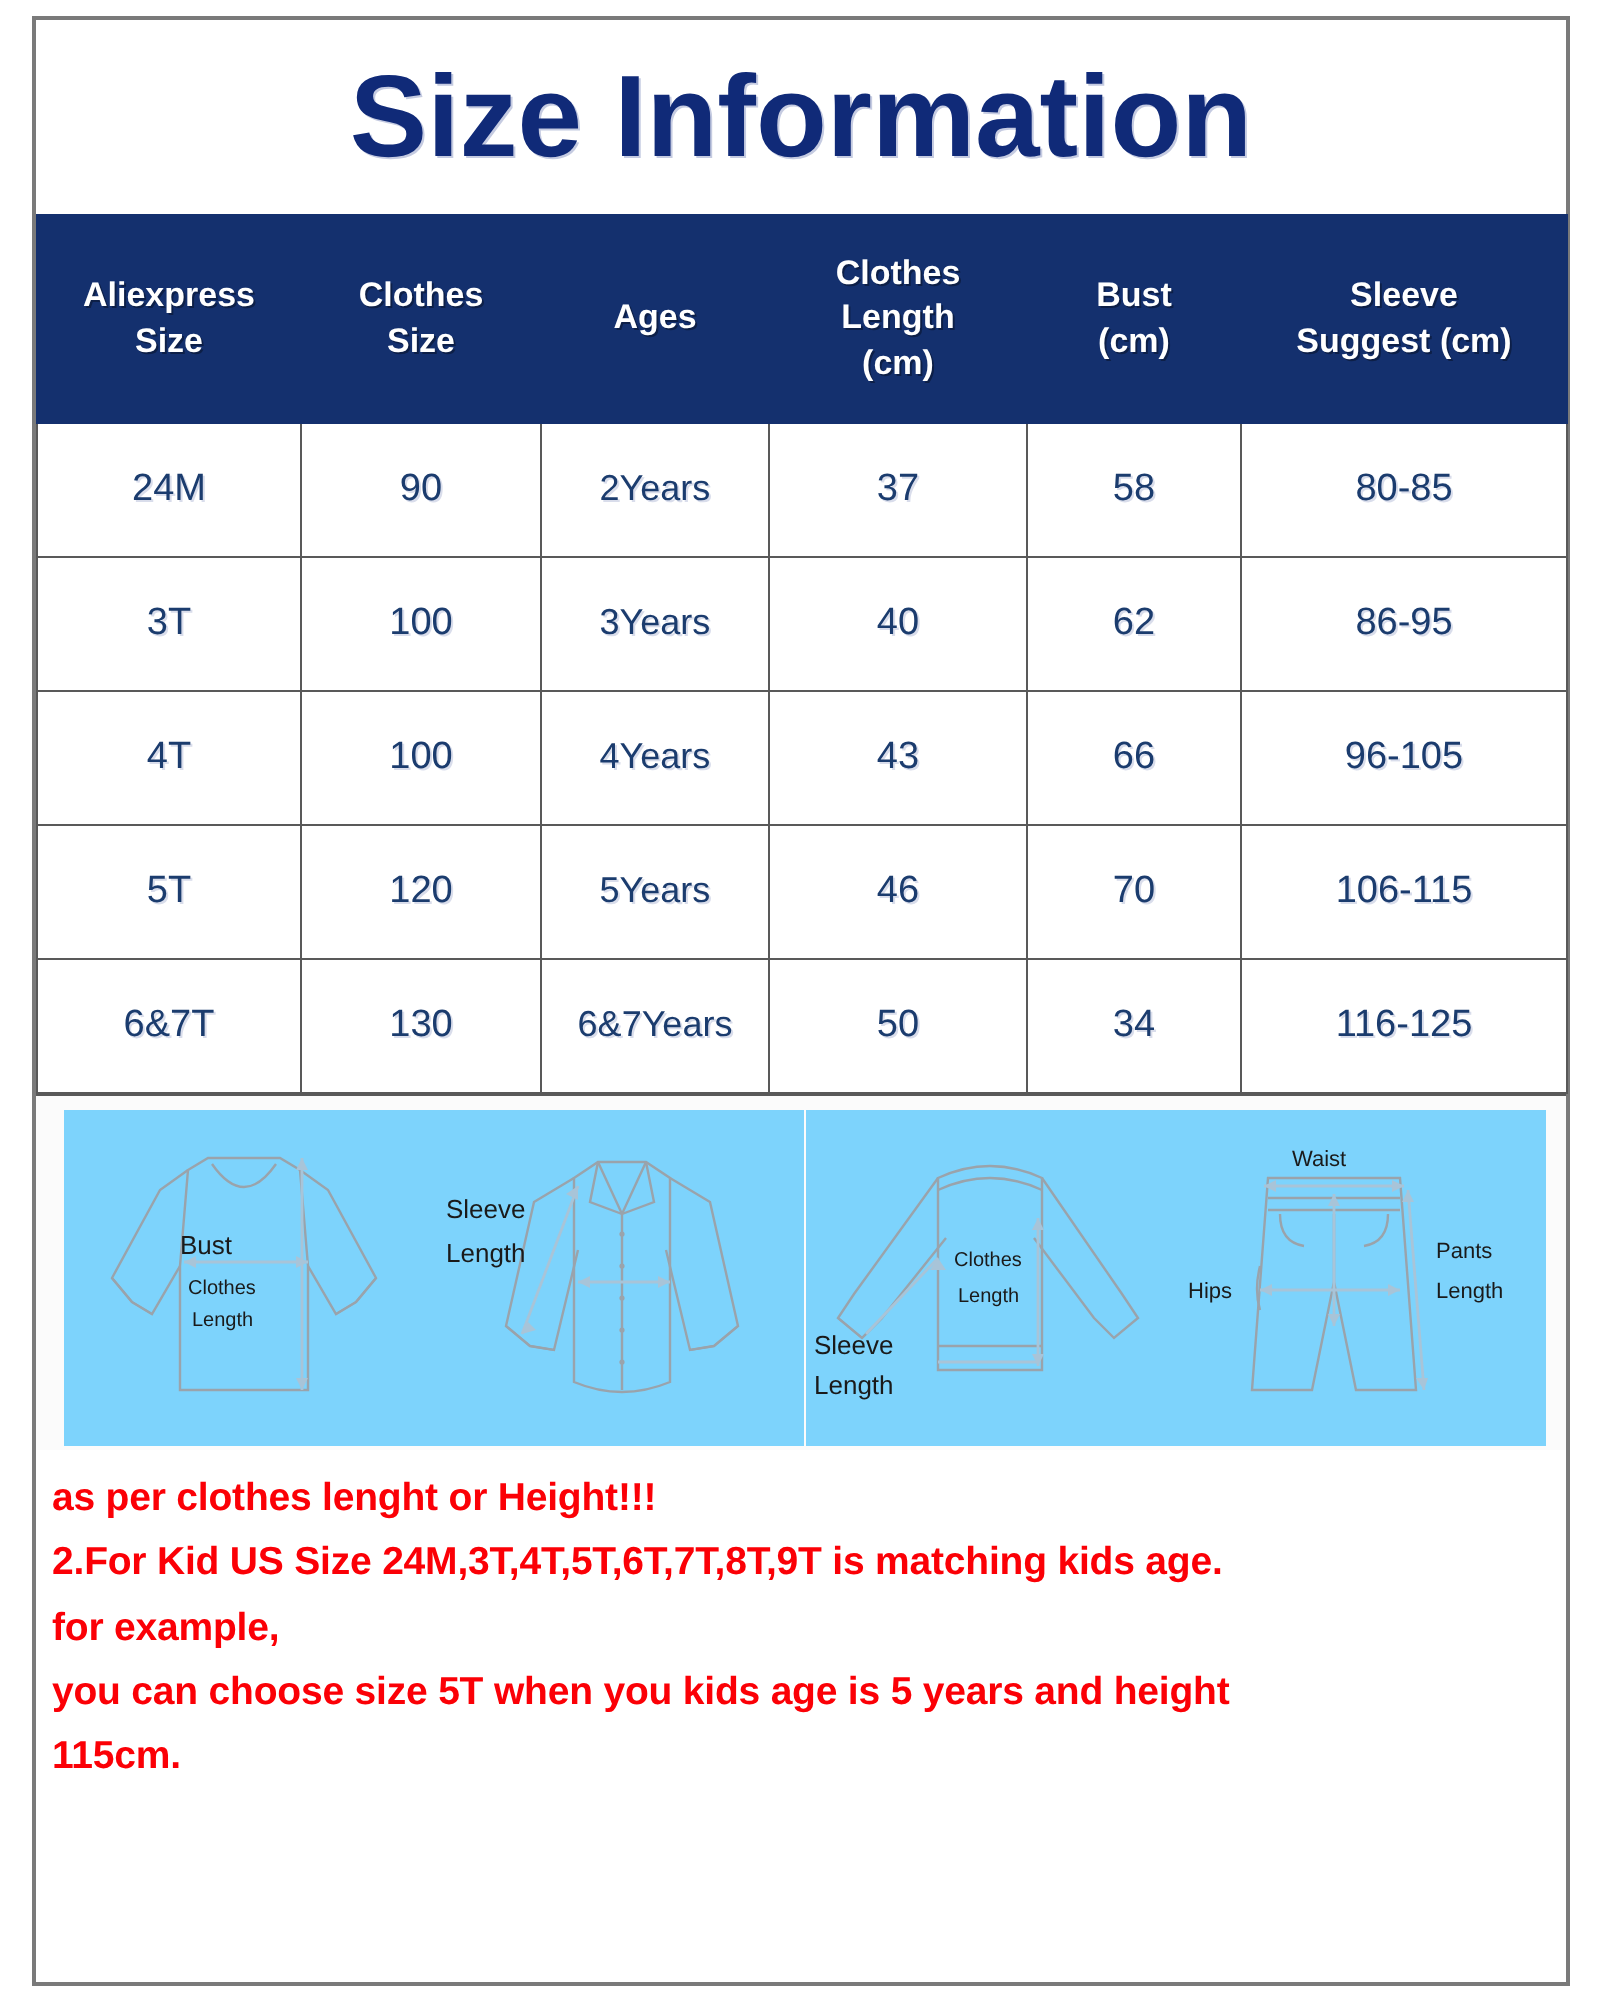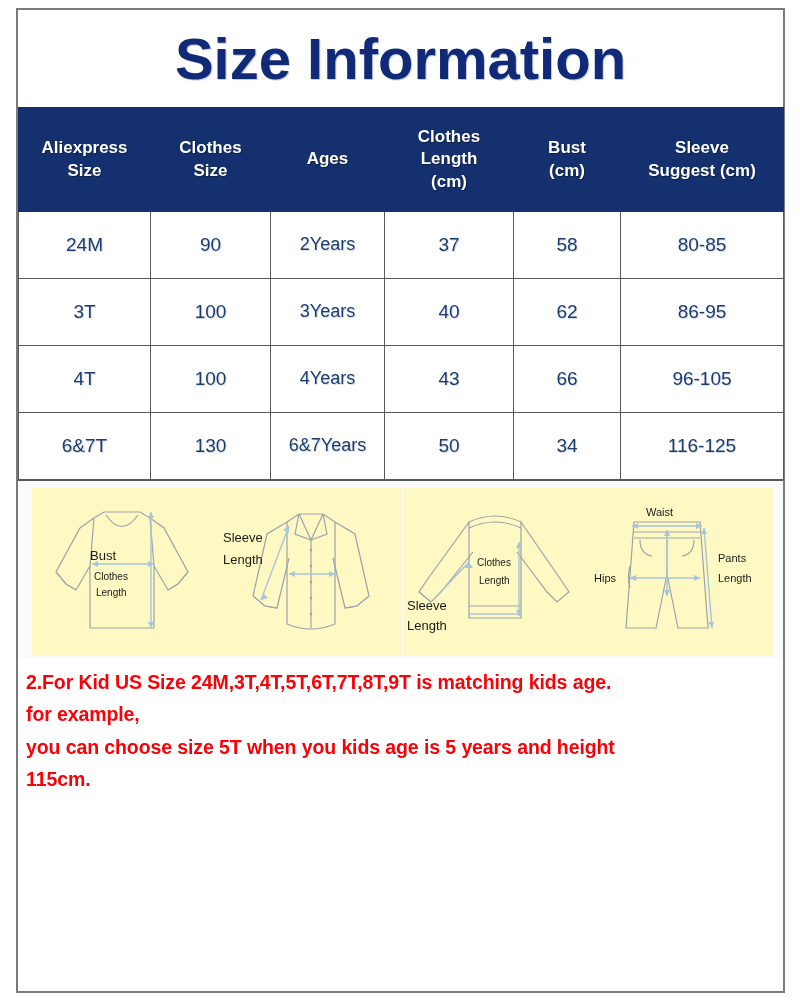--- a/index.html
+++ b/index.html
@@ -91,21 +91,21 @@
     display: flex;
     align-items: center;
     justify-content: space-between;
     padding: 4px 10px 0 14px;
     box-sizing: border-box;
     border-top: 1px solid #595959;
   }
   .illus-cell {
     width: 185px;
     height: 168px;
-    background: #fef9c3;
+    background: #7dd3fc;
     position: relative;
   }
   .illus-cell svg { display: block; }
 
   
   #notes {
     padding: 8px 6px 0 8px;
     color: #fb0006;
     font-size: 19.5px;
     font-weight: bold;
@@ -177,20 +177,28 @@
         <td>62</td>
         <td>86-95</td>
       </tr>
       <tr>
         <td>4T</td>
         <td>100</td>
         <td class="wrap">4Years</td>
         <td>43</td>
         <td>66</td>
         <td>96-105</td>
+      </tr>
+      <tr>
+        <td>5T</td>
+        <td>120</td>
+        <td class="wrap">5Years</td>
+        <td>46</td>
+        <td>70</td>
+        <td>106-115</td>
       </tr>
       <tr>
         <td>6&amp;7T</td>
         <td>130</td>
         <td class="wrap">6&amp;7Years</td>
         <td>50</td>
         <td>34</td>
         <td>116-125</td>
       </tr>
     </tbody>
@@ -315,20 +323,21 @@
         <text x="58" y="28" font-family="'Liberation Sans',sans-serif" font-size="11" fill="#1a1a1a">Waist</text>
         <text x="6" y="94" font-family="'Liberation Sans',sans-serif" font-size="11" fill="#1a1a1a">Hips</text>
         <text x="130" y="74" font-family="'Liberation Sans',sans-serif" font-size="11" fill="#1a1a1a">Pants</text>
         <text x="130" y="94" font-family="'Liberation Sans',sans-serif" font-size="11" fill="#1a1a1a">Length</text>
       </svg>
     </div>
 
   </div>
 
   <div id="notes">
+    <div class="note-line">as per clothes lenght or Height!!!</div>
     <div class="note-line">2.For Kid US Size 24M,3T,4T,5T,6T,7T,8T,9T is matching kids age.</div>
     <div class="note-line">for example,</div>
     <div class="note-line">you can choose size 5T when you kids age is 5 years and height</div>
     <div class="note-line">115cm.</div>
 
   </div>
 
 </div>
 
 </body></html>

